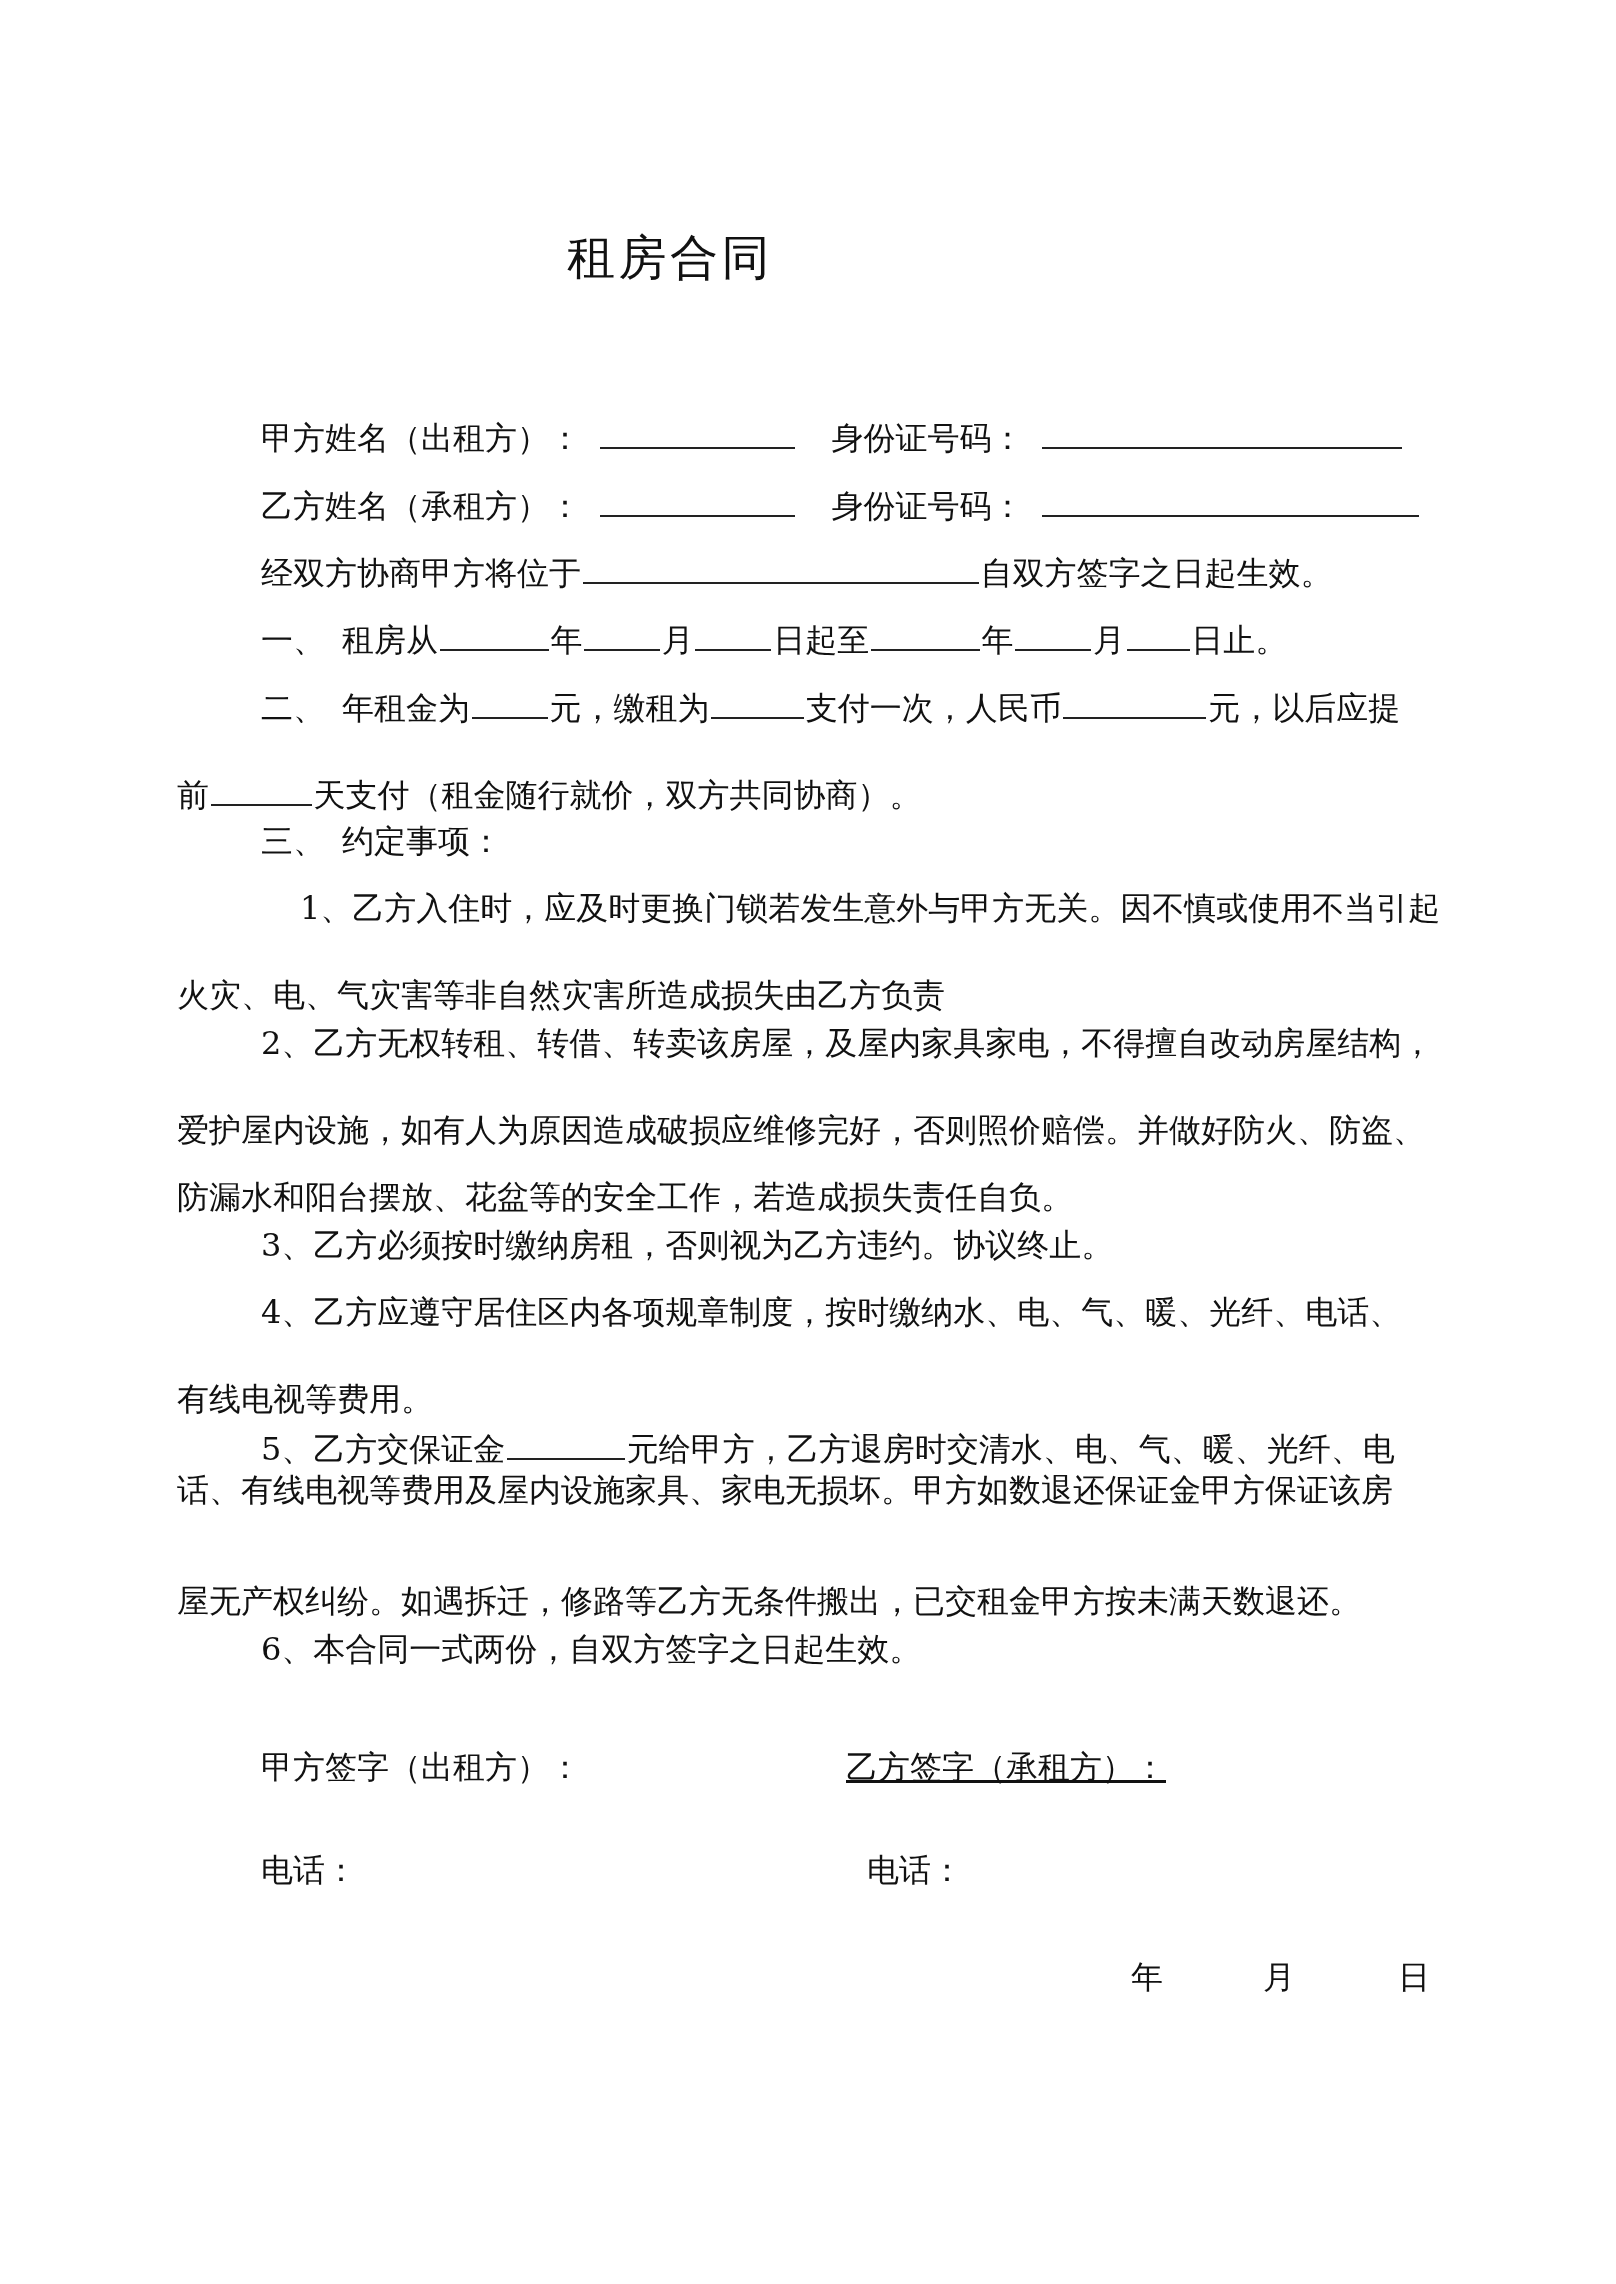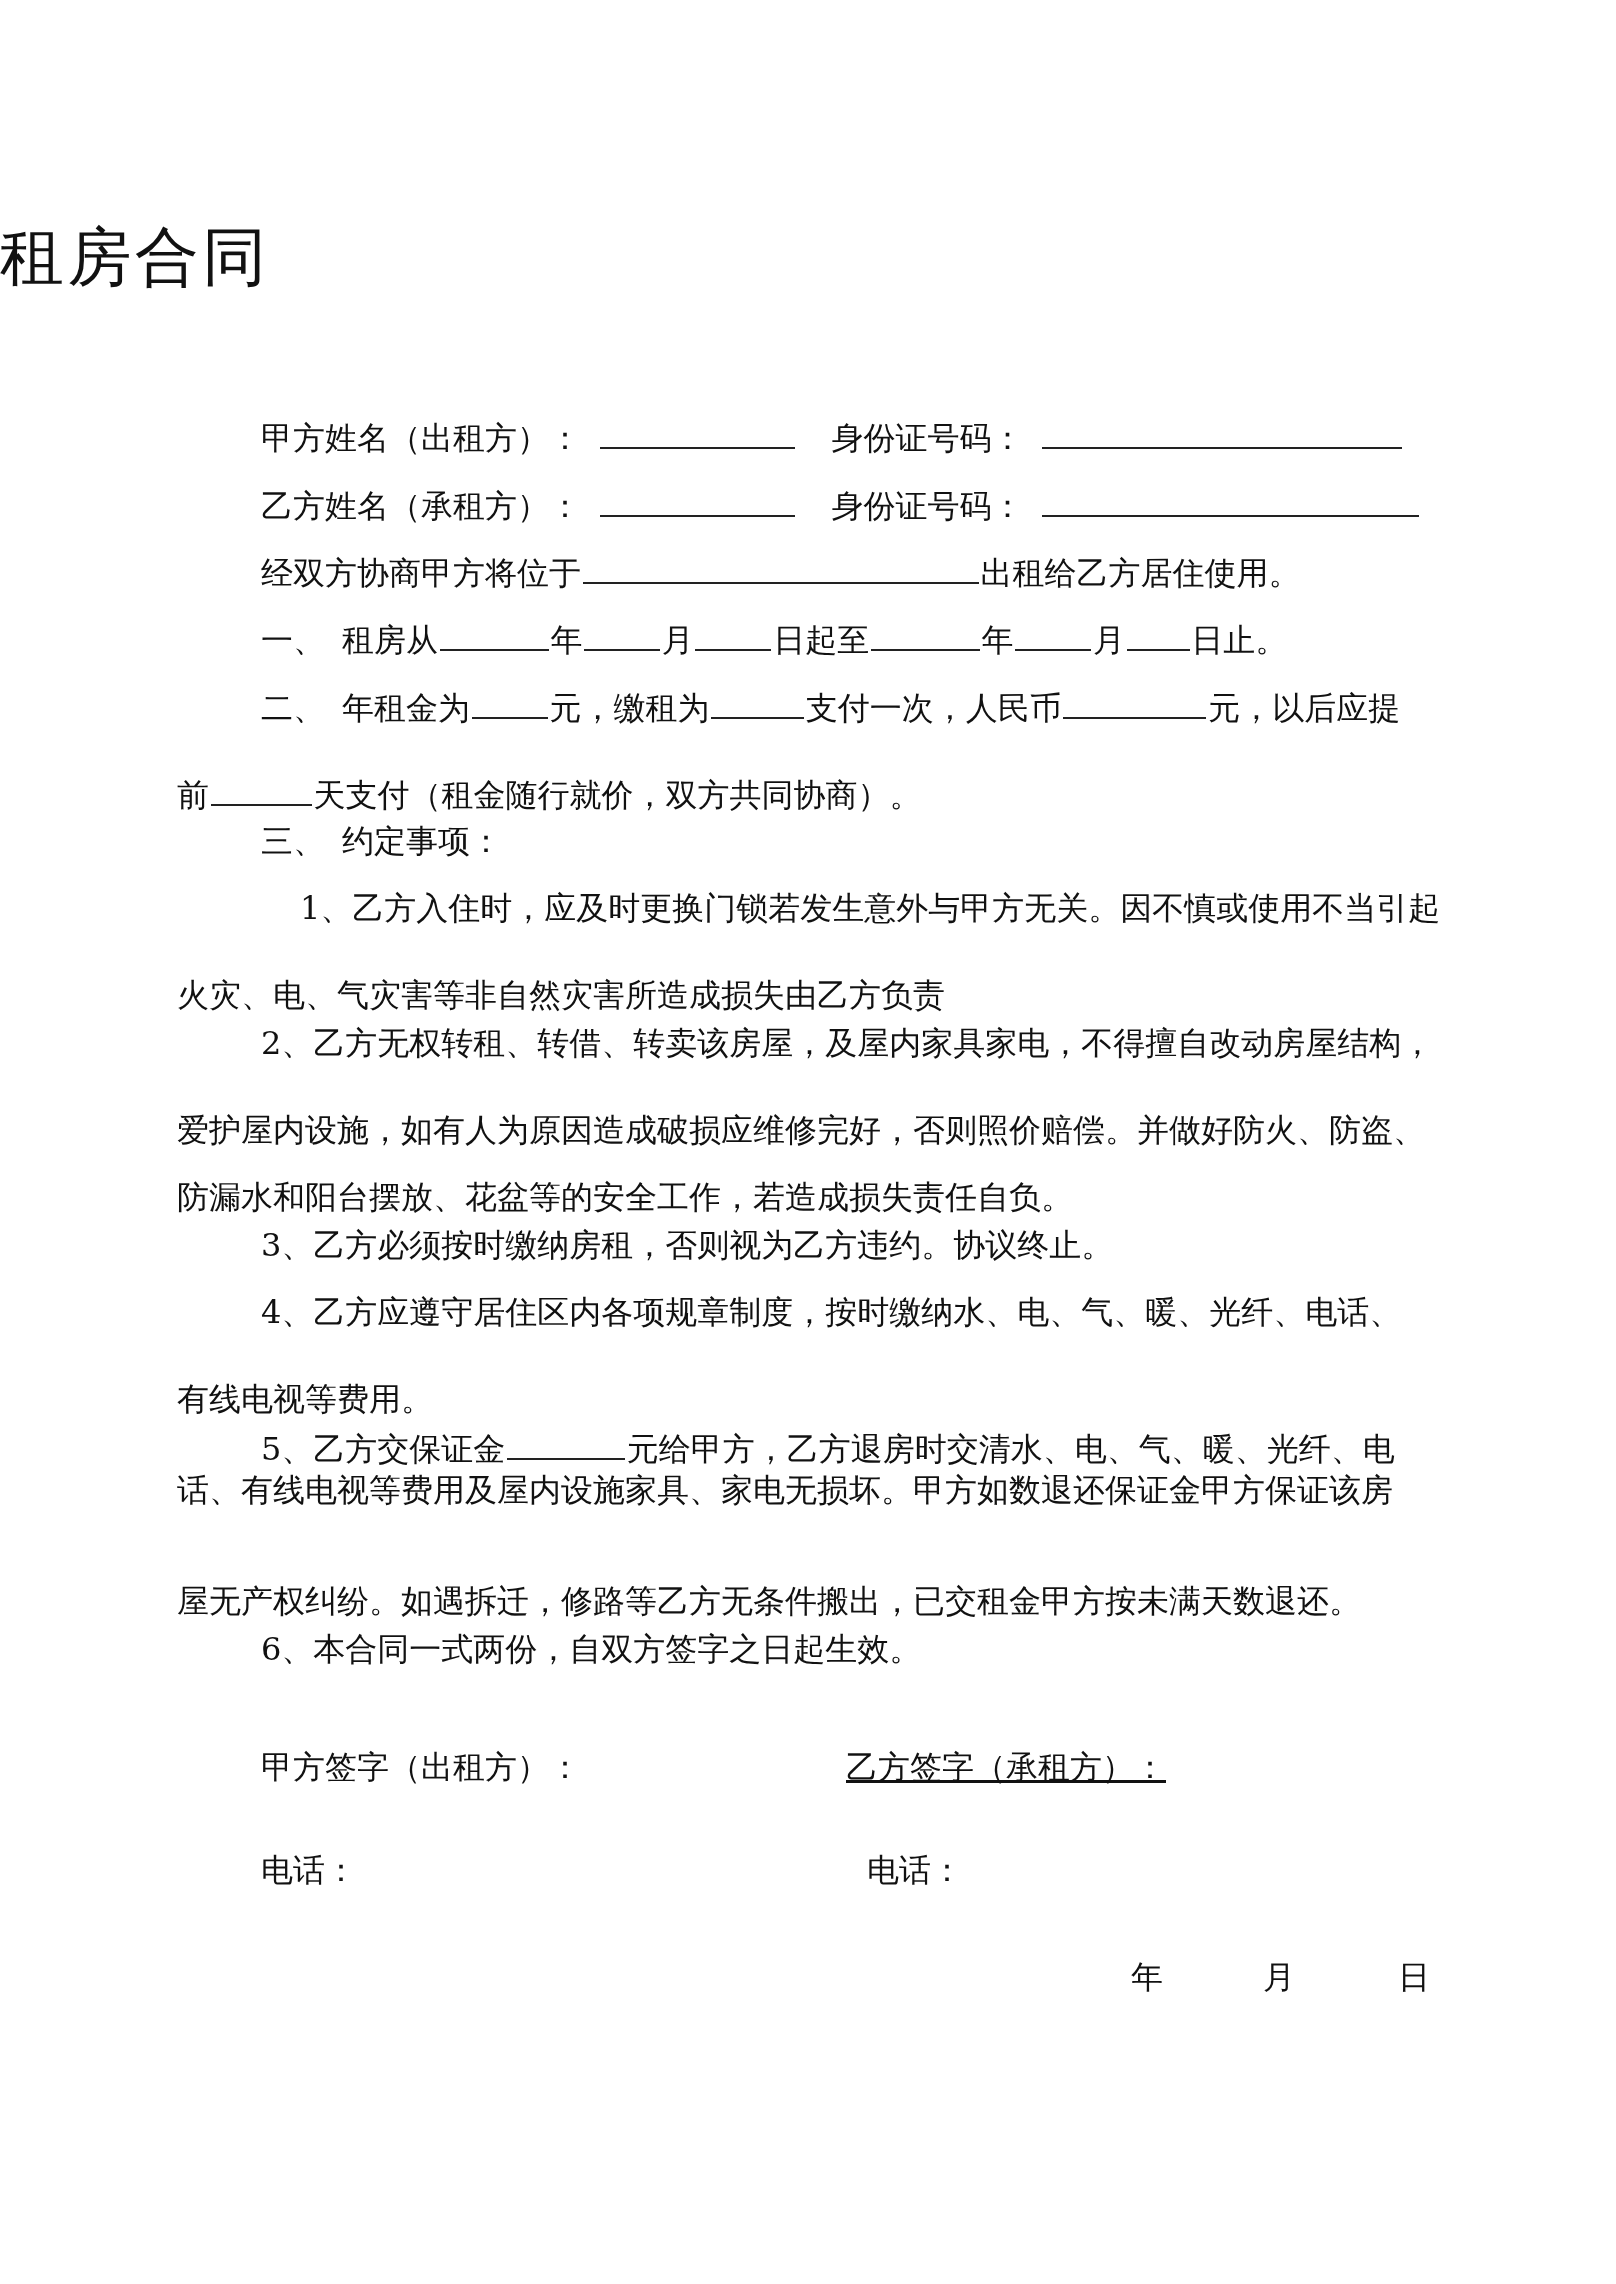--- a/index.html
+++ b/index.html
@@ -2,22 +2,22 @@
 <html style="font-size:13.5px"><head>
 <meta charset="utf-8">
 <style>
   html, body { margin: 0; padding: 0; background: #ffffff; }
   body {
     width: 1616px; height: 2284px; position: relative; overflow: hidden;
     font-family: "DejaVu Serif", "Liberation Serif", serif;
     color: #111111;
   }
   .title {
-    position: absolute; top: 215px; left: 0; width: 1340px; text-align: left;
-    font-size: 64px; letter-spacing: 3.4px; line-height: 84px;
+    position: absolute; top: 215px; left: 0; width: 1340px; text-align: center;
+    font-size: 48px; letter-spacing: 3.4px; line-height: 84px;
   }
   .line {
     position: absolute; font-size: 32px; line-height: 37px; white-space: nowrap;
   }
   .ind { left: 261px; }
   .flush { left: 177px; margin-top: 20px; }
   .blank {
     display: inline-block; border-bottom: 2.5px solid #222; height: 29px;
     vertical-align: baseline; margin: 0 1.7px;
   }
@@ -38,21 +38,21 @@
 
 <div class="line ind" style="top:486px;">
   <span>乙方姓名（承租方）：</span>
   <span class="blank" style="width:195px; margin-left:8.4px;"></span>
   <span class="gap" style="width:15px;"></span>
   <span>身份证号码：</span>
   <span class="blank" style="width:377px; margin-left:8.4px;"></span>
 </div>
 
 <div class="line ind" style="top:553px;">
-  <span>经双方协商甲方将位于</span><span class="blank" style="width:396px;"></span><span>出租给乙方居住使用。</span>
+  <span>经双方协商甲方将位于</span><span class="blank" style="width:396px;"></span><span>自双方签字之日起生效。</span>
 </div>
 
 <div class="line ind" style="top:620px;">
   <span>一、</span><span class="gap" style="width:17px;"></span><span>租房从</span><span class="blank" style="width:109px;"></span><span>年</span><span class="blank" style="width:76px;"></span><span>月</span><span class="blank" style="width:76px;"></span><span>日起至</span><span class="blank" style="width:109px;"></span><span>年</span><span class="blank" style="width:76px;"></span><span>月</span><span class="blank" style="width:63px;"></span><span>日止。</span>
 </div>
 
 <div class="line ind" style="top:688px;">
   <span>二、</span><span class="gap" style="width:17px;"></span><span>年租金为</span><span class="blank" style="width:76px;"></span><span>元，缴租为</span><span class="blank" style="width:93px;"></span><span>支付一次，人民币</span><span class="blank" style="width:143px;"></span><span>元，以后应提</span>
 </div>
 <div class="line flush" style="top:755px;">

